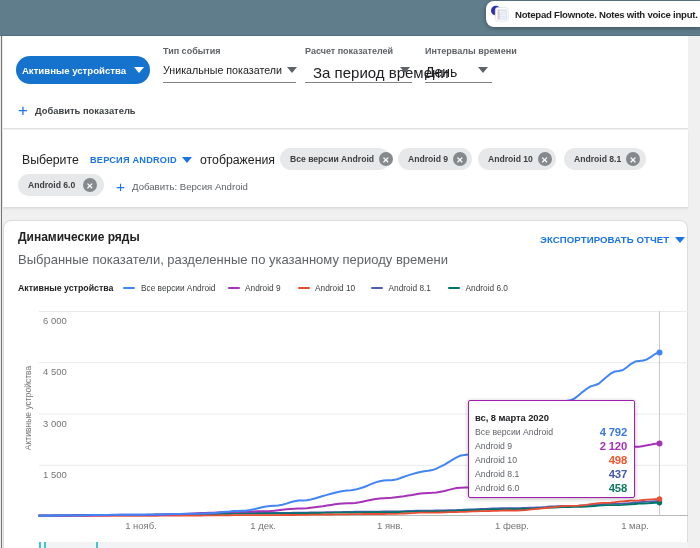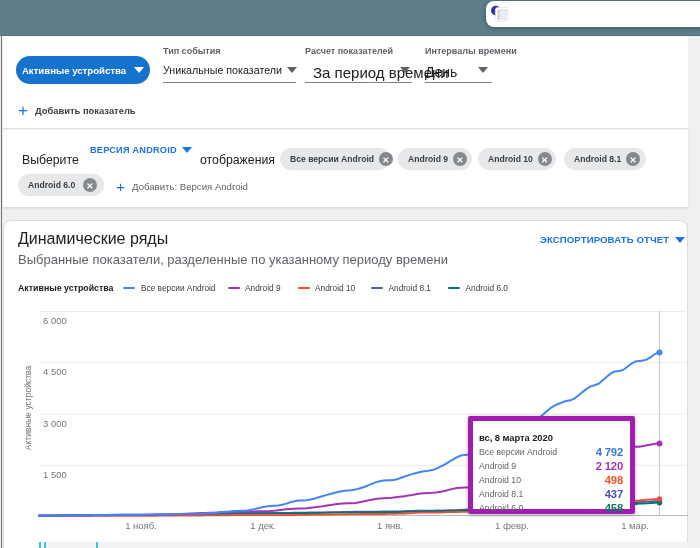--- a/index.html
+++ b/index.html
@@ -25,26 +25,26 @@
   .fline { height:1.6px; background:#818181; top:81.8px; }
   .fcaret { top:67px; }
   #addmetric { left:18px; top:101px; font-size:9.4px; color:#3c4043; font-weight:bold; }
   .plus { color:#1a73e8; font-weight:normal; font-size:17px; vertical-align:-2.5px; }
   .t14 { font-size:12.3px; color:#202124; }
   #vers { color:#1a73e8; font-weight:bold; font-size:9.2px; letter-spacing:.2px; }
   .chip { background:#e7e8ea; border-radius:11px; height:22px; display:flex; align-items:center; justify-content:space-between;
           font-size:8.6px; font-weight:bold; color:#3c4043; padding:0 7px 0 10px; position:absolute; white-space:nowrap; }
   .chip .x { width:14px; height:14px; border-radius:50%; background:#85898d; margin-left:5px; position:relative; flex:none; }
   .chip .x:before { content:"✕"; color:#fff; font-size:8.5px; font-weight:bold; position:absolute; left:3.2px; top:2.5px; }
-  #ctitle { left:18px; top:230px; font-size:16px; font-weight:normal; color:#212121;text-align:right; }
+  #ctitle { left:18px; top:230px; font-size:12px; font-weight:bold; color:#212121;text-align:right; }
   #export { left:540px; top:233.5px; font-size:9.6px; font-weight:bold; color:#1a73e8; letter-spacing:.1px; white-space:nowrap;}
   #csub { left:18px; top:252px; font-size:13px; color:#5f6368; }
   .leg { position:absolute; top:282.5px; font-size:8.3px; color:#3c4043; line-height:11px; white-space:nowrap;}
   .lseg { position:absolute; top:286.5px; width:12px; height:2.8px; border-radius:1.4px; }
-  #tip { left:468px; top:416px; width:167px; height:98px; background:#fff; border:5px solid #a21caf;
+  #tip { left:468px; top:400px; width:167px; height:98px; background:#fff; border:1px solid #a21caf;
          border-radius:2px; box-shadow:0 1px 4px rgba(0,0,0,.28); z-index:5; padding:11px 7px 0 6px; }
   #tip .title { font-size:9.4px; font-weight:bold; color:#202124; height:13px; letter-spacing:-.05px;}
   #tip .row { display:flex; justify-content:space-between; font-size:8.7px; color:#5f6368; height:13.9px; align-items:center;}
   #tip .row b { font-size:11.3px; letter-spacing:-.2px; }
   #strip { left:39px; top:541.5px; width:649px; height:6.5px; background:#f1f3f4; }
   .cbar { top:541.5px; width:2px; height:6.5px; background:#3ec6d8; position:absolute;}
 </style>
 </head>
 <body>
 <div id="topbar" class="abs"></div>
@@ -58,39 +58,40 @@
   <svg width="18" height="18" viewBox="0 0 18 18" style="margin-left:5px; flex:none;">
     <circle cx="4.9" cy="5.6" r="4.9" fill="#2d2fae"></circle>
     <rect x="4.3" y="2.4" width="13" height="13.8" rx="2.6" fill="#ffffff" stroke="#dcdfe3" stroke-width="0.7"></rect>
     <rect x="6.3" y="4.4" width="9.6" height="10.2" fill="#d8e2f0"></rect>
     <rect x="7.4" y="4.4" width="0.9" height="10.2" fill="#f0b5a4"></rect>
     <rect x="8.8" y="6.4" width="6.2" height="0.8" fill="#ffffff"></rect>
     <rect x="8.8" y="8.4" width="6.2" height="0.8" fill="#ffffff"></rect>
     <rect x="8.8" y="10.4" width="6.2" height="0.8" fill="#ffffff"></rect>
     <rect x="8.8" y="12.4" width="6.2" height="0.8" fill="#ffffff"></rect>
   </svg>
+  <span class="txt">Notepad Flownote. Notes with voice input.</span>
 </div>
 
 <div id="pill" class="abs">Активные устройства <span class="caret"></span></div>
 <div class="abs flabel" style="left:163px">Тип события</div>
 <div class="abs flabel" style="left:305px">Расчет показателей</div>
 <div class="abs flabel" style="left:425px">Интервалы времени</div>
 <div class="abs fval" style="left:163px; font-size:10.7px;">Уникальные показатели</div>
 <div class="abs fval" style="left:313px; font-size:15px;">За период времени</div>
 <div class="abs fval" style="left:425px; font-size:14px;">День</div>
 <span class="abs caret fcaret" style="left:287px"></span>
 <span class="abs caret fcaret" style="left:400px"></span>
 <span class="abs caret fcaret" style="left:478px"></span>
 <div class="abs fline" style="left:163px; width:133px"></div>
 <div class="abs fline" style="left:305px; width:107px"></div>
 <div class="abs fline" style="left:425px; width:67px"></div>
 <div id="addmetric" class="abs"><span class="plus">+</span><span style="display:inline-block; width:7px;"></span>Добавить показатель</div>
 
 <div class="abs t14" style="left:22px; top:153px;">Выберите</div>
-<div class="abs" id="vers" style="left:90px; top:145px;">ВЕРСИЯ ANDROID <span class="caret" style="border-top-color:#1a73e8; border-left-width:5px; border-right-width:5px; border-top-width:6px; margin-left:3px;"></span></div>
+<div class="abs" id="vers" style="left:90px; top:155px;">ВЕРСИЯ ANDROID <span class="caret" style="border-top-color:#1a73e8; border-left-width:5px; border-right-width:5px; border-top-width:6px; margin-left:3px;"></span></div>
 <div class="abs t14" style="left:200px; top:153px;">отображения</div>
 <div class="chip" style="left:280px; top:148px; width:110px;">Все версии Android<span class="x"></span></div>
 <div class="chip" style="left:398px; top:148px; width:74px;">Android 9<span class="x"></span></div>
 <div class="chip" style="left:478px; top:148px; width:78px;">Android 10<span class="x"></span></div>
 <div class="chip" style="left:564px; top:148px; width:82px;">Android 8.1<span class="x"></span></div>
 <div class="chip" style="left:18px; top:174px; width:86px;">Android 6.0<span class="x"></span></div>
 <div class="abs" style="left:116px; top:178px; font-size:9.6px; color:#5f6368;"><span class="plus" style="font-size:15.5px; color:#1a73e8;">+</span><span style="display:inline-block; width:7px;"></span>Добавить: Версия Android</div>
 
 <div id="ctitle" class="abs">Динамические ряды</div>
 <div id="export" class="abs">ЭКСПОРТИРОВАТЬ ОТЧЕТ <span class="caret" style="border-top-color:#1a73e8; border-left-width:5.5px; border-right-width:5.5px; border-top-width:6.5px; margin-left:3px;"></span></div>

